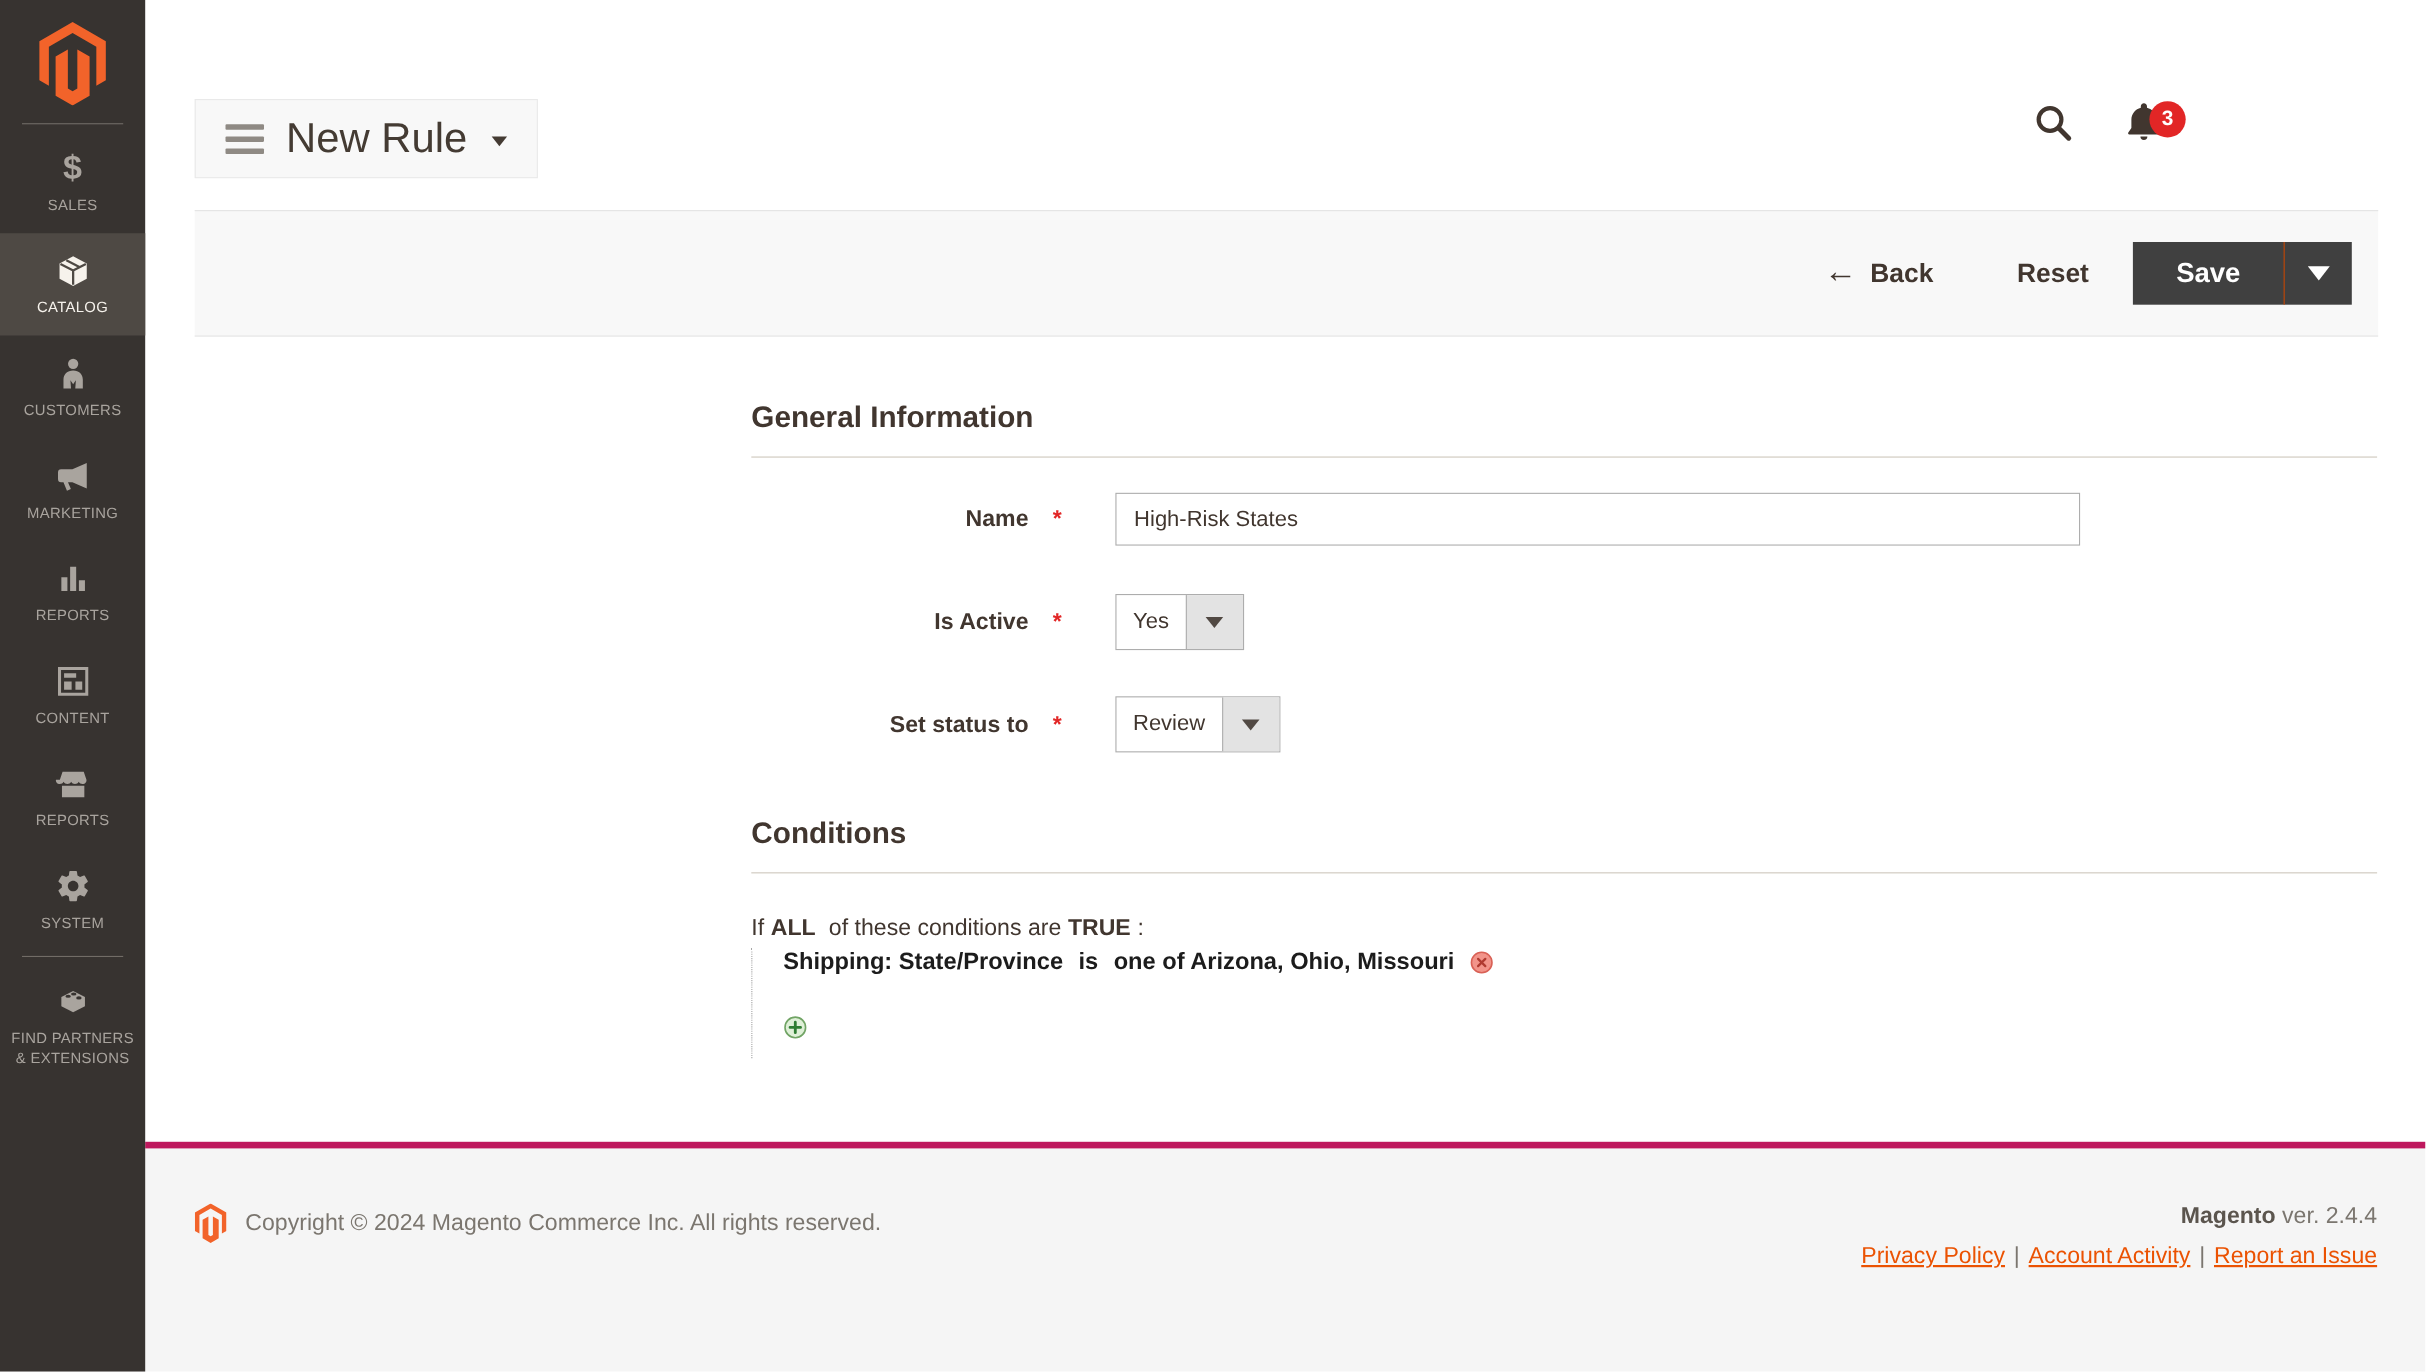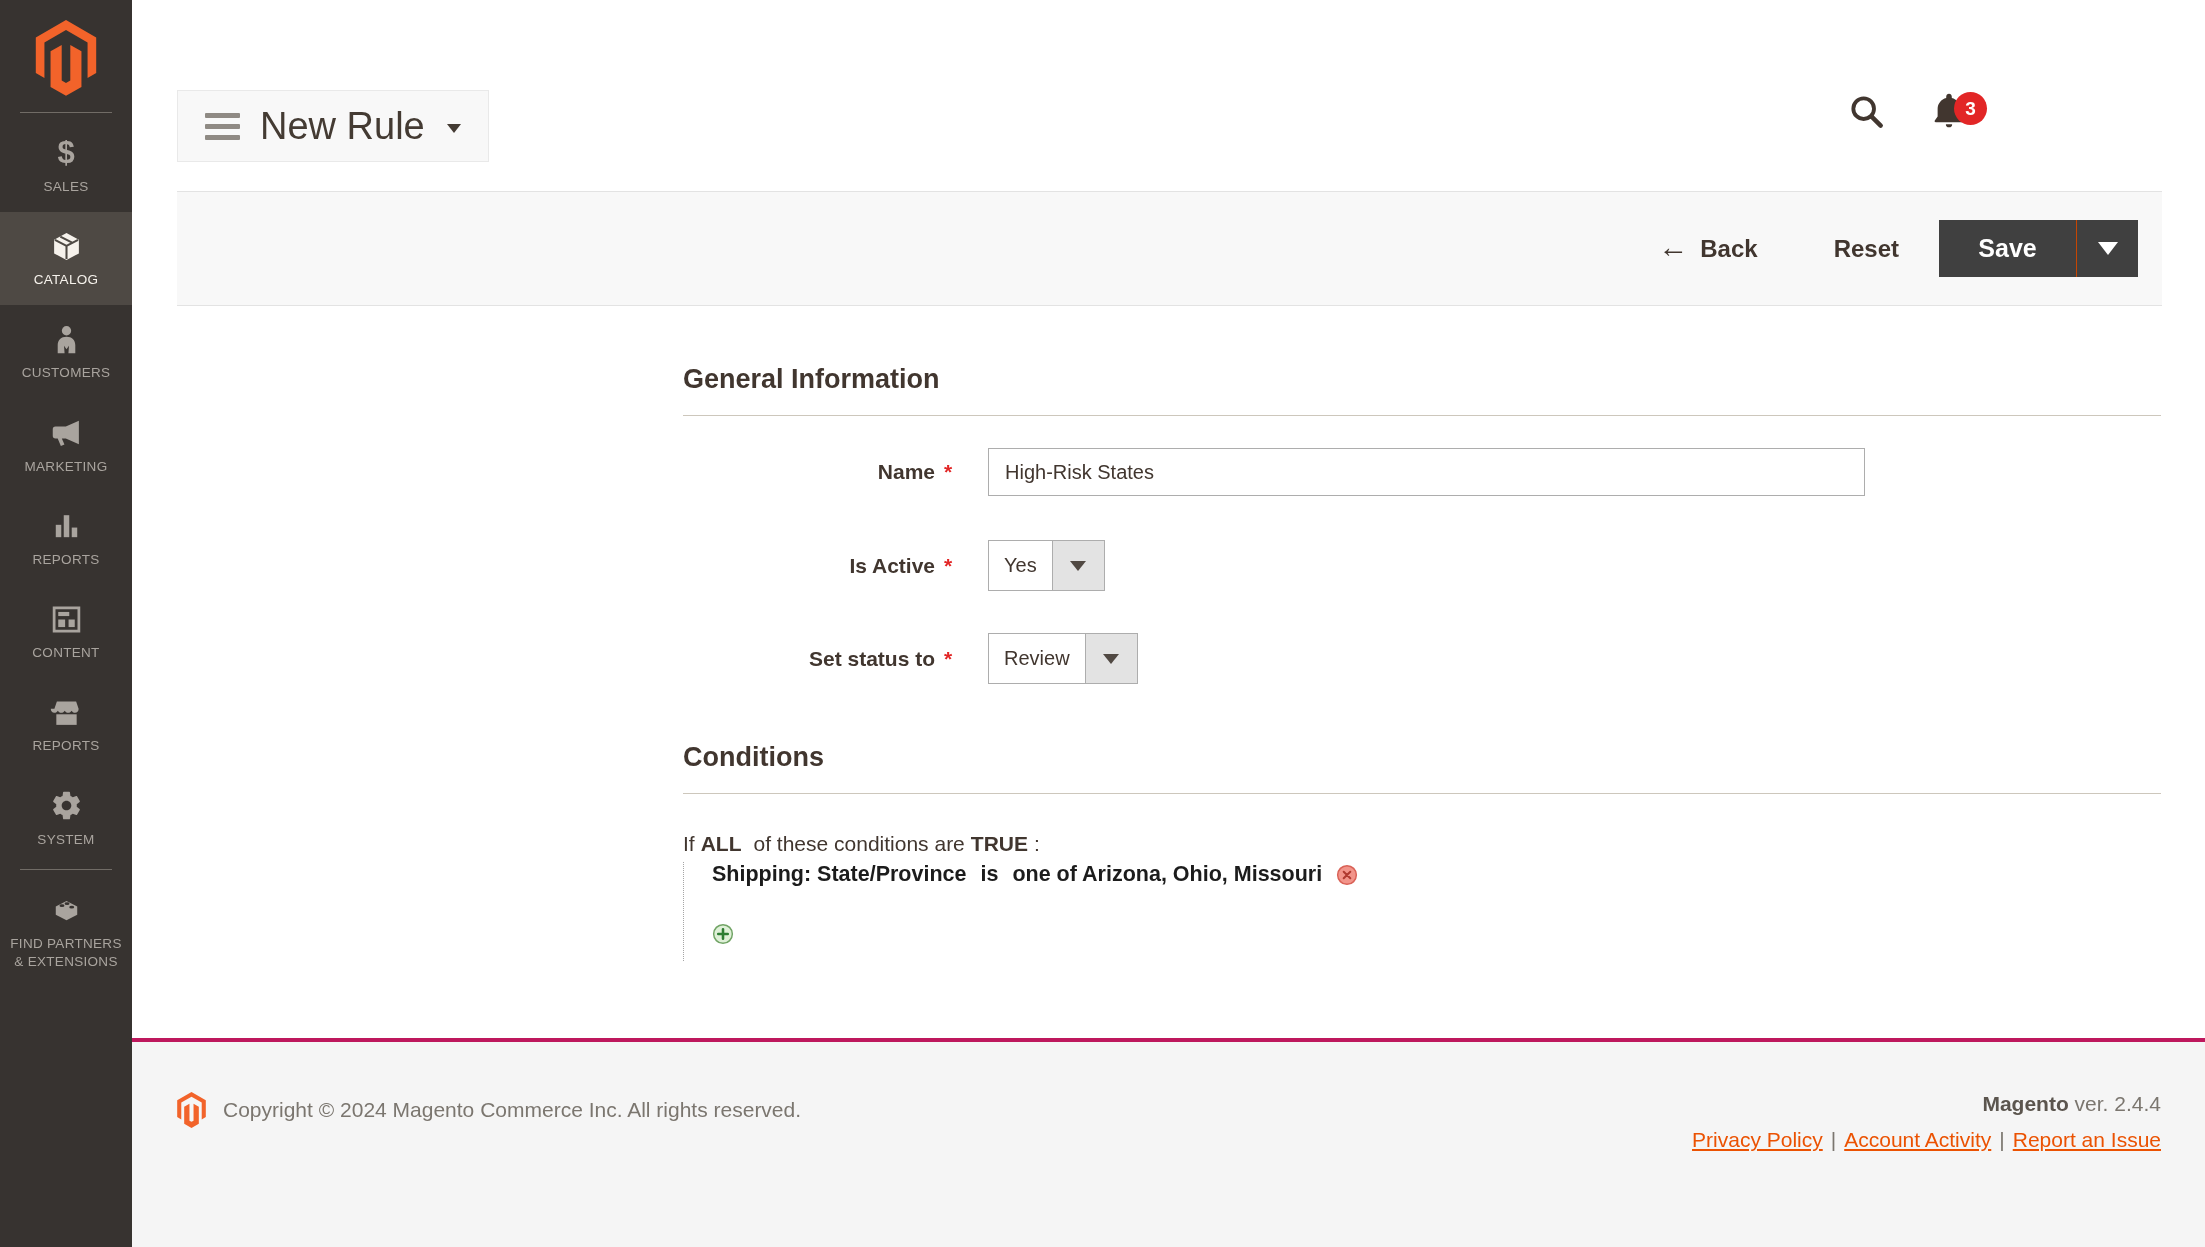--- a/index.html
+++ b/index.html
@@ -44,21 +44,21 @@
   .reset-btn{margin-right:34px;}
   .back-arrow{font-size:30px;font-weight:400;line-height:1;transform:translateY(-2px);}
   .save-split{display:flex;width:199px;height:57px;background:#404040;}
   .save-main{flex:1;display:flex;align-items:center;justify-content:center;color:#fff;font-size:25px;font-weight:700;cursor:pointer;}
   .save-caret-box{width:61px;border-left:1px solid #c64602;display:flex;align-items:center;justify-content:center;cursor:pointer;}
   .save-caret-box .caret{border-left-width:10px;border-right-width:10px;border-top:13px solid #fff;}
   
   .content{position:absolute;left:0;right:0;top:306px;}
   .section{margin-left:551px;margin-right:44px;}
   .section-title{font-size:27px;font-weight:600;color:#41362f;padding:58px 0 20px;border-bottom:1px solid #cdc7bc;}
-  .form-row{display:flex;align-items:center;}
+  .form-row{display:flex;align-items:center;gap:13px;}
   .row-name{margin-top:32px;}
   .row-active{margin-top:44px;}
   .row-status{margin-top:42px;}
   .label-cell{width:252px;text-align:right;font-size:21px;font-weight:600;color:#41362f;}
   .req{width:53px;box-sizing:border-box;padding-left:9px;text-align:left;color:#e22626;font-size:21px;font-weight:600;}
   .text-input{width:877px;height:48px;box-sizing:border-box;border:1px solid #adadad;background:#fff;
     font-size:20px;color:#41362f;padding:0 16px;font-family:inherit;}
   .select{height:51px;box-sizing:border-box;border:1px solid #adadad;background:#fff;display:inline-flex;cursor:pointer;}
   .select-value{display:flex;align-items:center;padding:0 15px;font-size:20px;color:#41362f;}
   .select-caret-box{width:51px;background:#e3e3e3;border-left:1px solid #adadad;display:flex;align-items:center;justify-content:center;}
@@ -67,21 +67,21 @@
   .if-line .b{font-weight:700;}
   .if-line span{margin-right:6px;}
   .if-line .agg{margin-right:12px;}
   .cond-tree{margin-top:0;border-left:1px dotted #a5a5a5;padding-left:28px;padding-bottom:12px;}
   .cond-row{display:flex;align-items:center;margin-top:6px;font-size:21.5px;font-weight:700;color:#1c1c1c;}
   .cond-row span{margin-right:14px;cursor:pointer;}
   .icon-btn{background:none;border:none;padding:0;cursor:pointer;display:inline-flex;align-items:center;}
   .icon-btn svg{width:22px;height:22px;}
   .add-row{margin-top:36px;}
   
-  .footer{position:absolute;left:0;right:0;top:1038px;bottom:0;background:#f5f5f5;border-top:4px solid #be185d;
+  .footer{position:absolute;left:0;right:0;top:1038px;bottom:0;background:#f5f5f5;border-top:6px solid #be185d;
     box-sizing:border-box;padding:50px 44px 1px 45px;display:flex;justify-content:space-between;align-items:flex-start;}
   .foot-left{display:flex;align-items:center;gap:17px;}
   .foot-left svg{width:29px;height:36px;fill:#f2632a;}
   .copyright{font-size:21px;color:#7b766f;}
   .foot-right{text-align:right;}
   .ver-line{font-size:21px;color:#7b766f;}
   .ver-line .brand{font-weight:700;color:#5b554e;}
   .links-line{margin-top:12px;font-size:21px;}
   .links-line a{color:#eb5202;text-decoration:underline;cursor:pointer;}
   .links-line .sep{color:#7b766f;margin:0 8px;}

